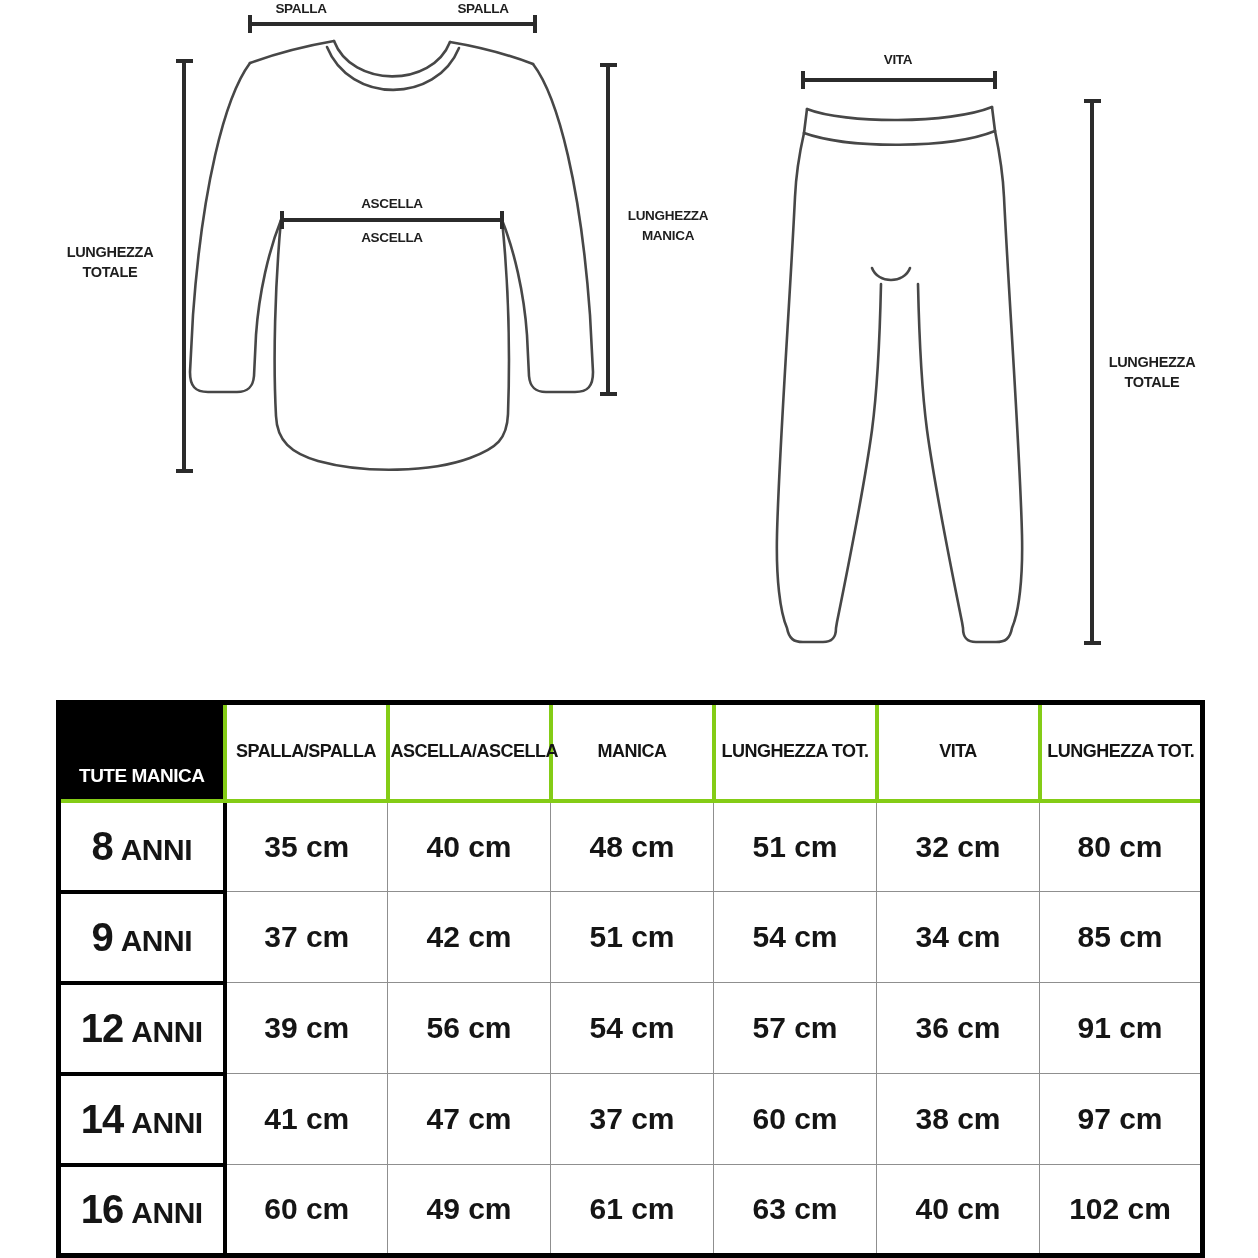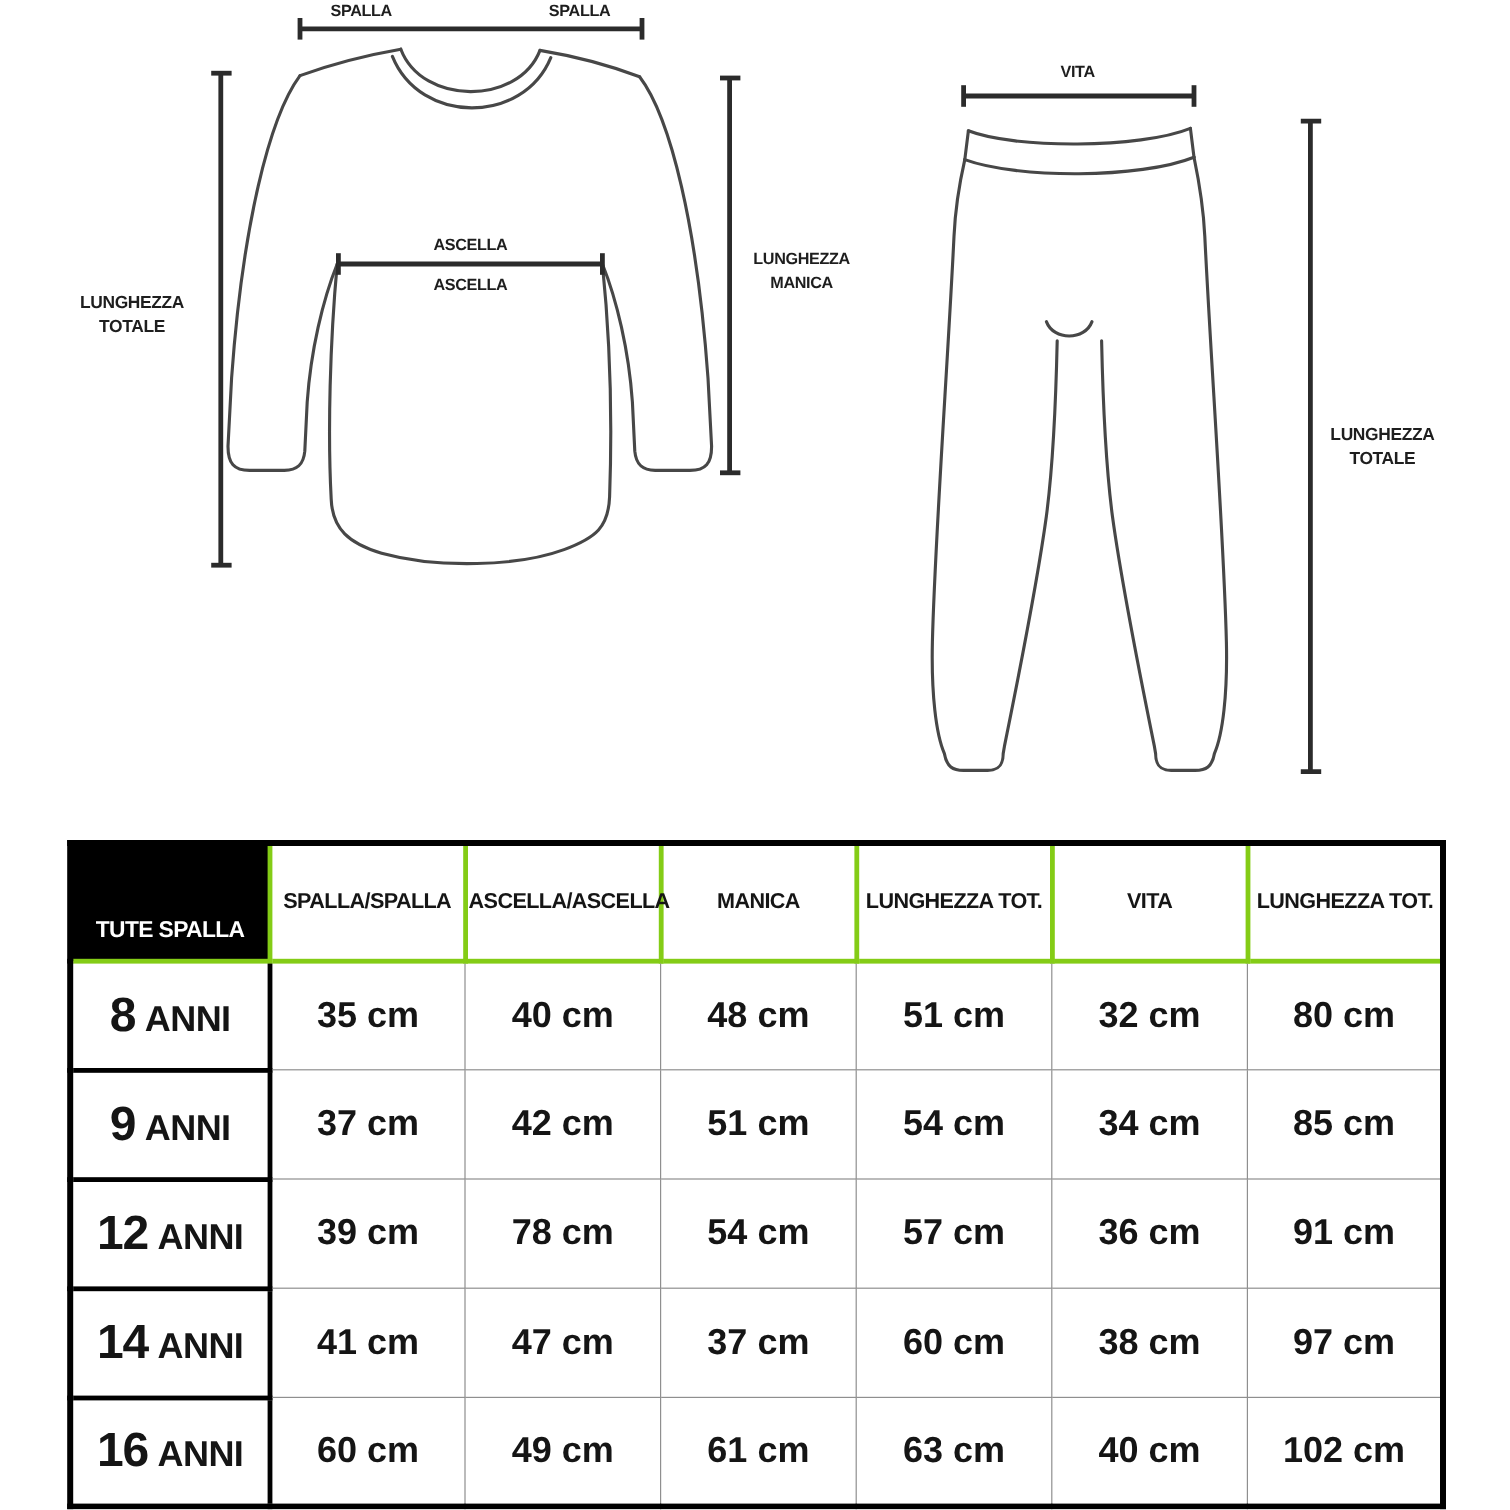--- a/index.html
+++ b/index.html
@@ -101,21 +101,21 @@
       <col style="width:166px">
         <col style="width:163px">
         <col style="width:163px">
       <col style="width:163px">
         <col style="width:163px">
         <col style="width:163px">
         <col style="width:163px">
     </colgroup>
     <thead>
       <tr>
-        <th class="corner">TUTE SPALLA</th>
+        <th class="corner">TUTE MANICA</th>
         <th>SPALLA/SPALLA</th>
         <th>ASCELLA/ASCELLA</th>
         <th>MANICA</th>
         <th>LUNGHEZZA TOT.</th>
         <th>VITA</th>
         <th>LUNGHEZZA TOT.</th>
       </tr>
     </thead>
     <tbody>
       <tr>
@@ -132,21 +132,21 @@
         <td>37 cm</td>
         <td>42 cm</td>
         <td>51 cm</td>
         <td>54 cm</td>
         <td>34 cm</td>
         <td>85 cm</td>
       </tr>
       <tr>
         <th><span class="age-num">12</span><span class="age-unit">ANNI</span></th>
         <td>39 cm</td>
-        <td>78 cm</td>
+        <td>56 cm</td>
         <td>54 cm</td>
         <td>57 cm</td>
         <td>36 cm</td>
         <td>91 cm</td>
       </tr>
       <tr>
         <th><span class="age-num">14</span><span class="age-unit">ANNI</span></th>
         <td>41 cm</td>
         <td>47 cm</td>
         <td>37 cm</td>

